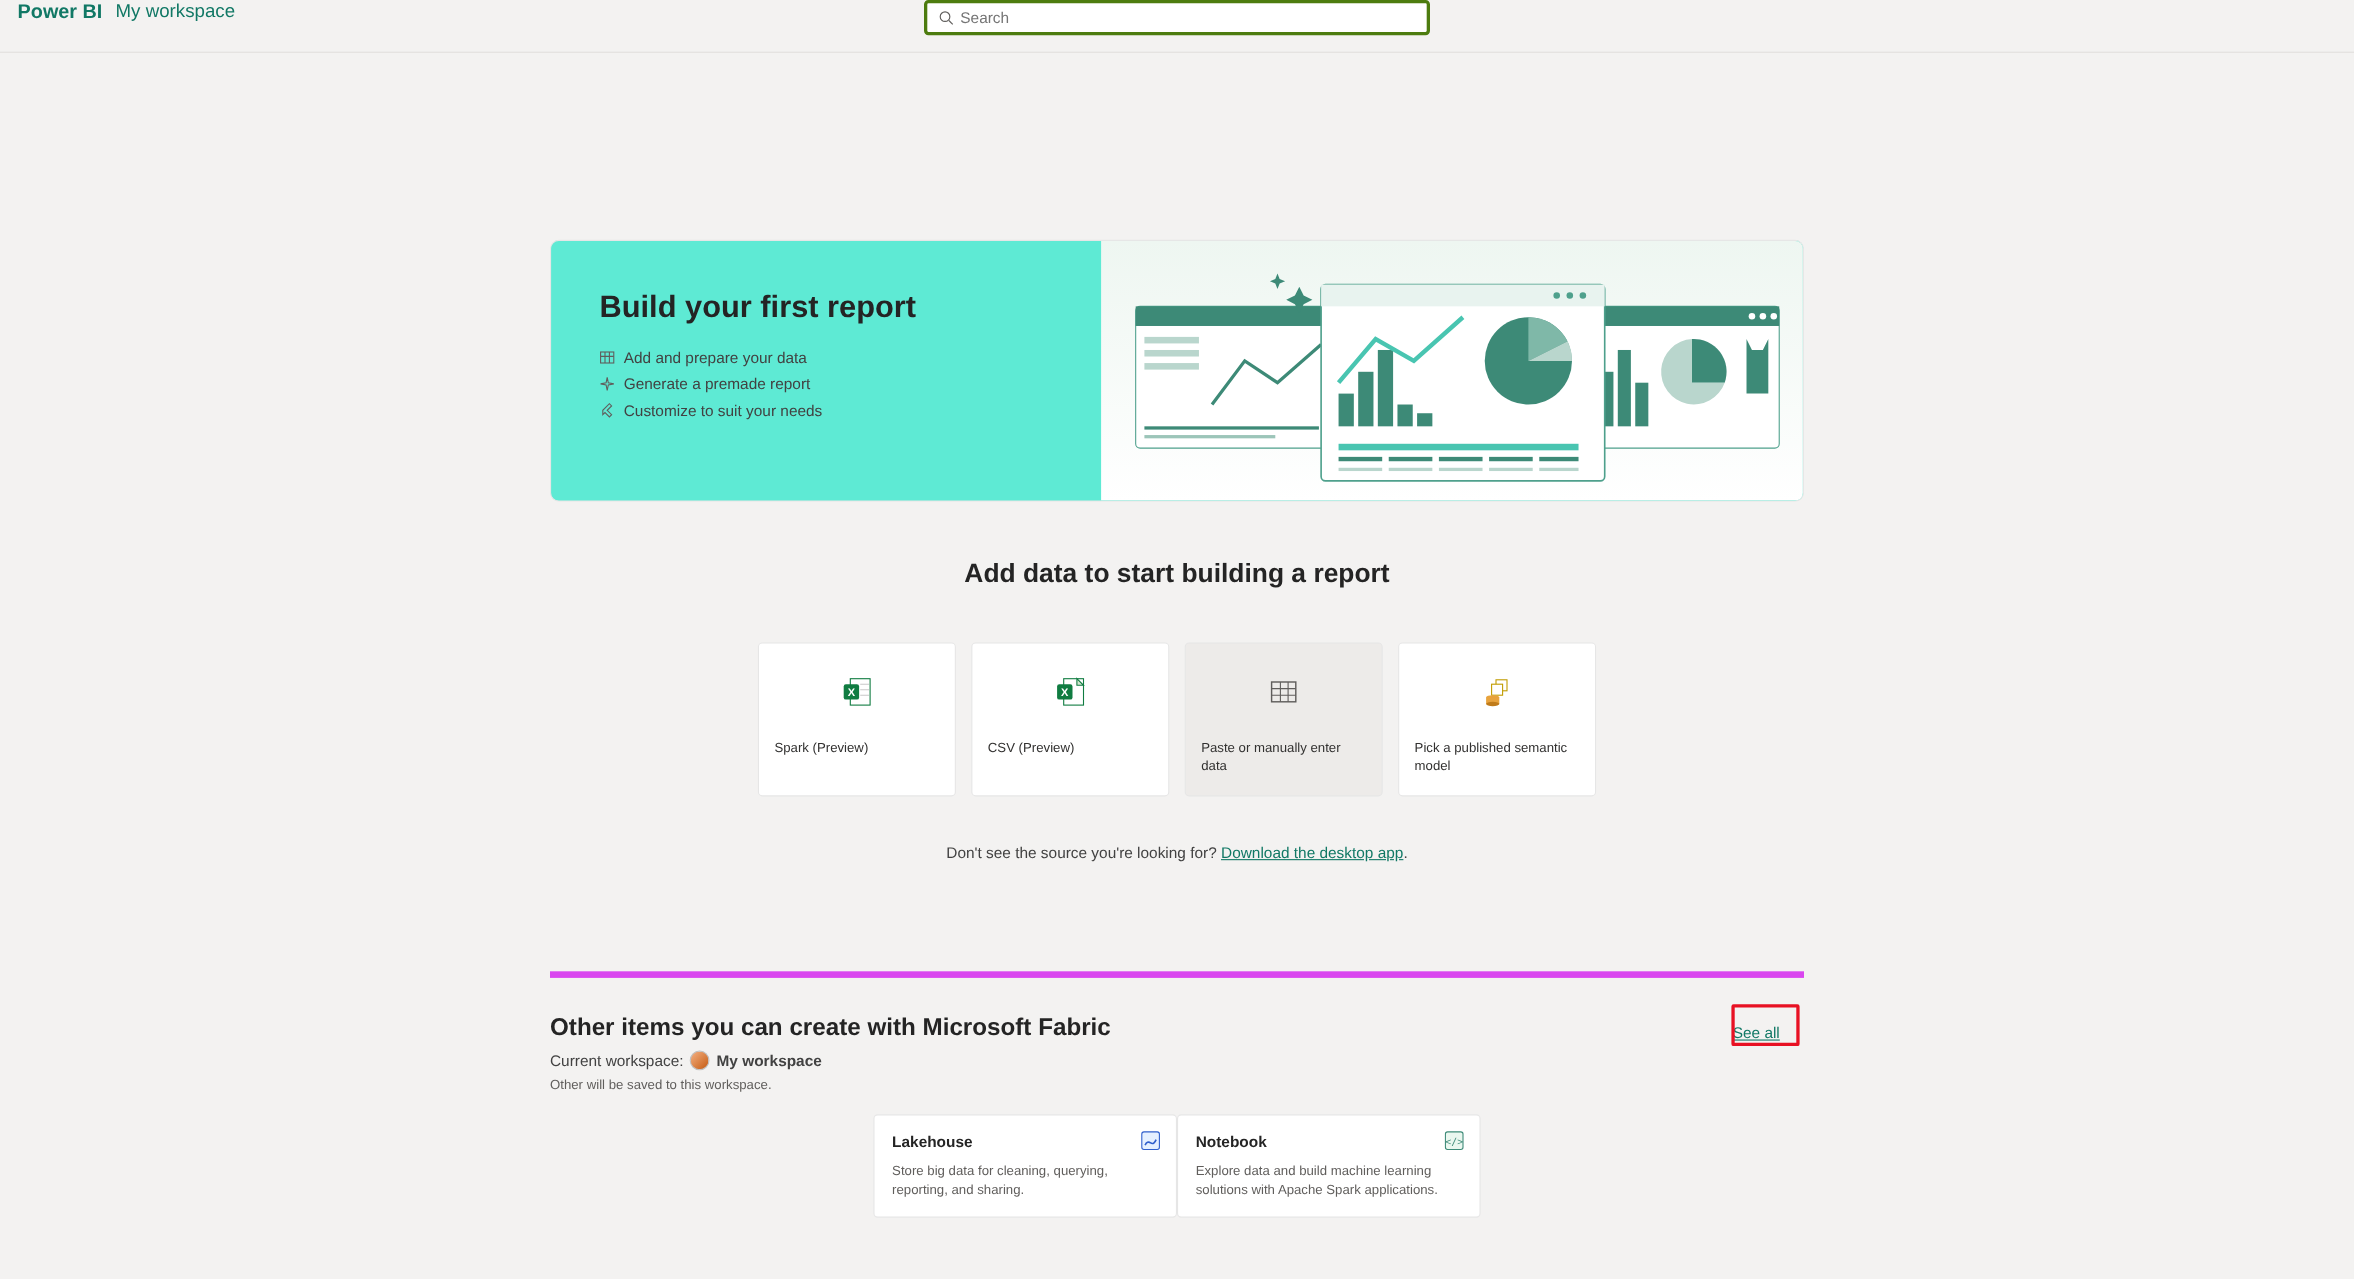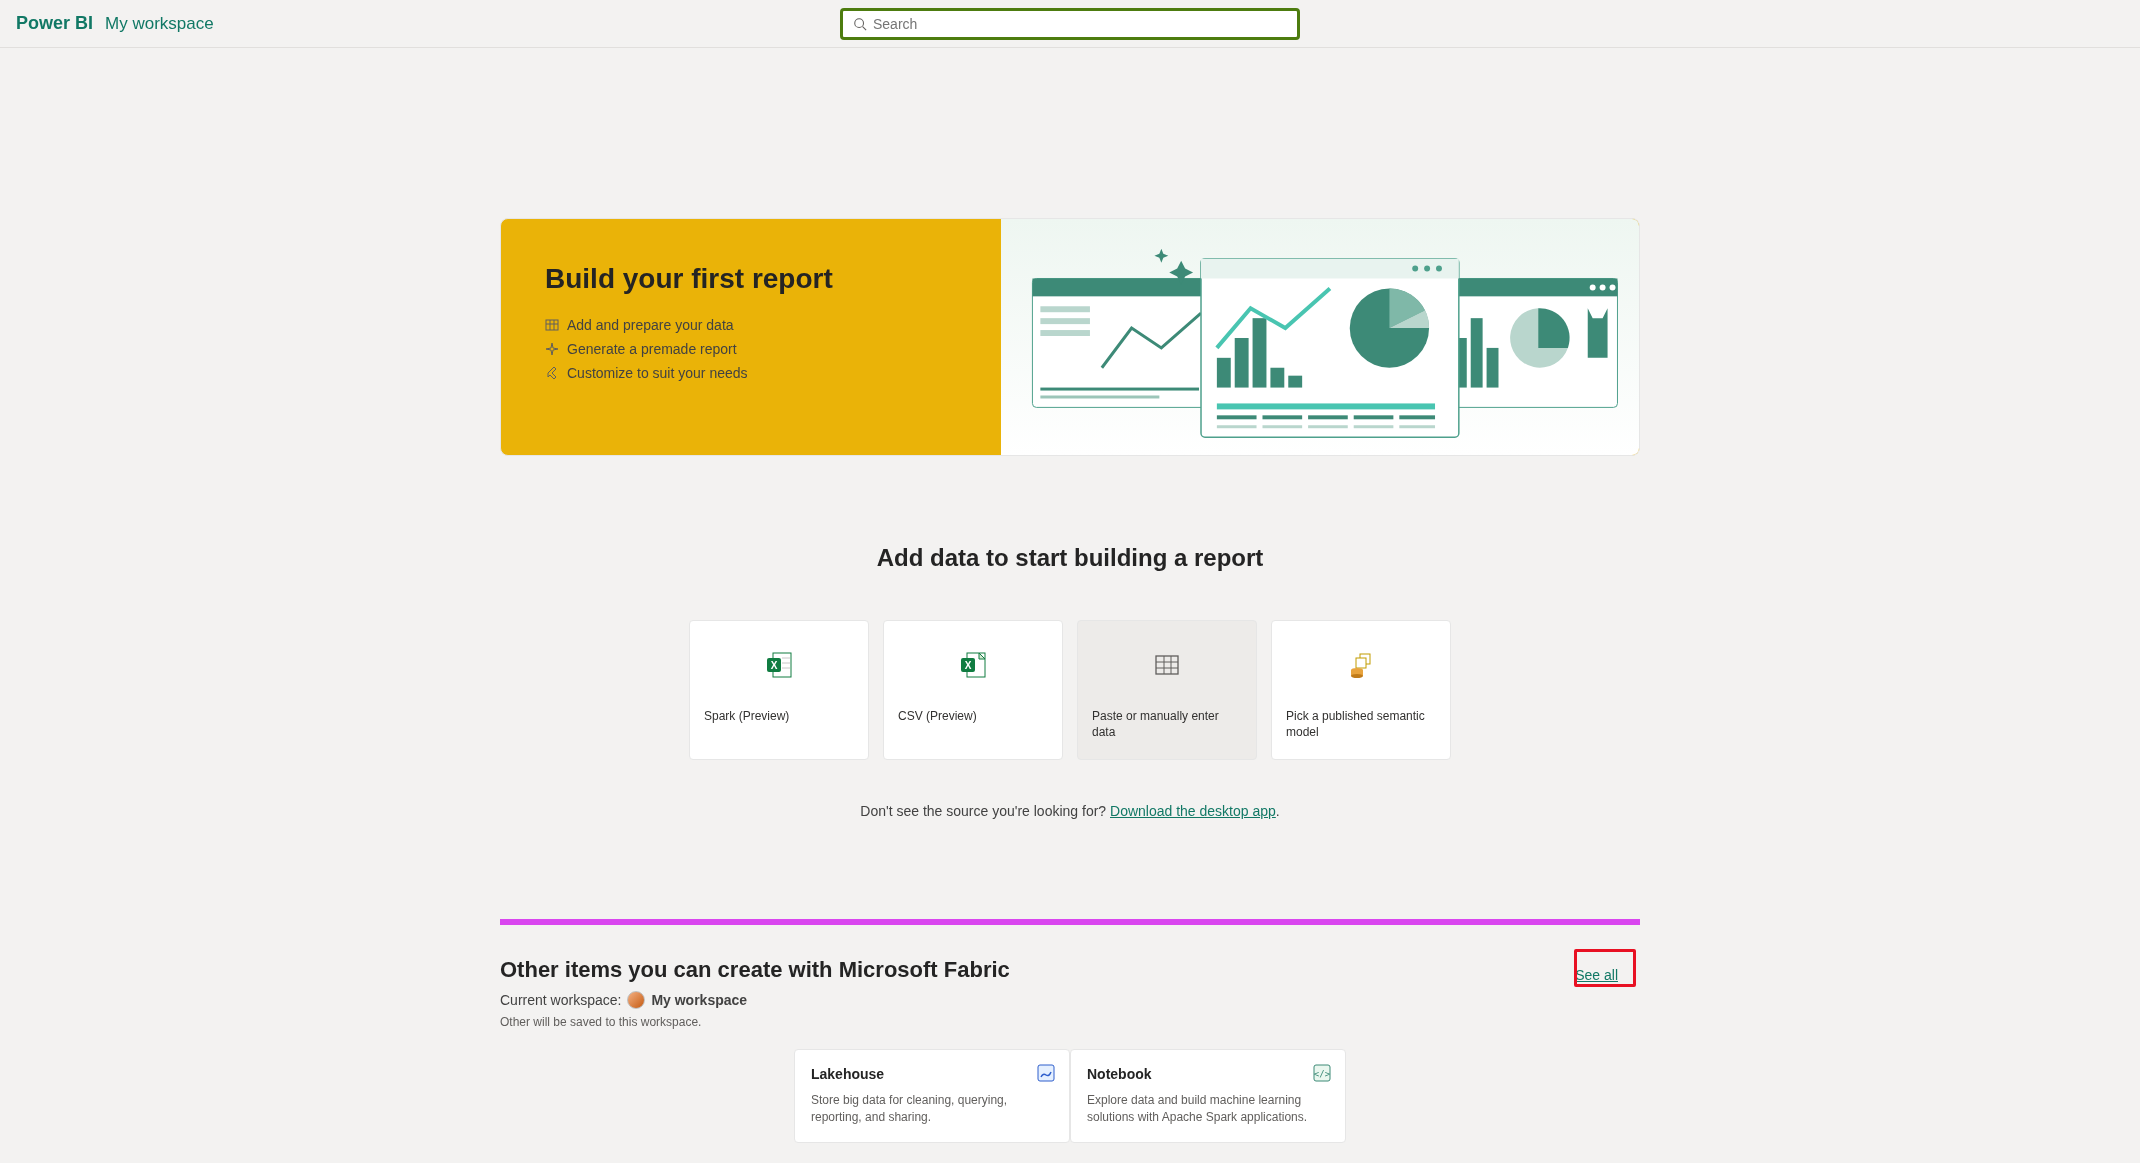--- a/index.html
+++ b/index.html
@@ -9,21 +9,20 @@
     color: #323130;
     width: 2140px;
     height: 1163px;
     overflow: hidden;
   }
   .header {
     height: 48px;
     background: #f3f2f1;
     border-bottom: 1px solid #e1dfdd;
     display: flex;
-    align-items: center;
     padding: 0 16px;
     position: relative;
   }
   .brand {
     font-weight: 600;
     color: #117865;
     font-size: 18px;
     margin-right: 12px;
   }
   .workspace-label {
@@ -56,21 +55,21 @@
     background: transparent;
   }
   .main {
     padding-top: 170px;
     display: flex;
     flex-direction: column;
     align-items: center;
   }
   .hero {
     width: 1140px;
-    background: #eab308;
+    background: #5eead4;
     border: 1px solid #e6e6e6;
     border-radius: 8px;
     height: 238px;
     position: relative;
     overflow: hidden;
     display: flex;
   }
   .hero-left {
     padding: 44px 0 0 44px;
     width: 500px;
@@ -107,21 +106,21 @@
     display:flex;
     align-items:center;
     justify-content:center;
     color:#605e5c;
     font-size:18px;
   }
   .section-title {
     font-size: 24px;
     font-weight: 600;
     color: #242424;
-    margin-top: 88px;
+    margin-top: 52px;
   }
   .source-cards {
     display: flex;
     gap: 14px;
     margin-top: 48px;
   }
   .source-card {
     width: 180px;
     height: 140px;
     background: #fff;

